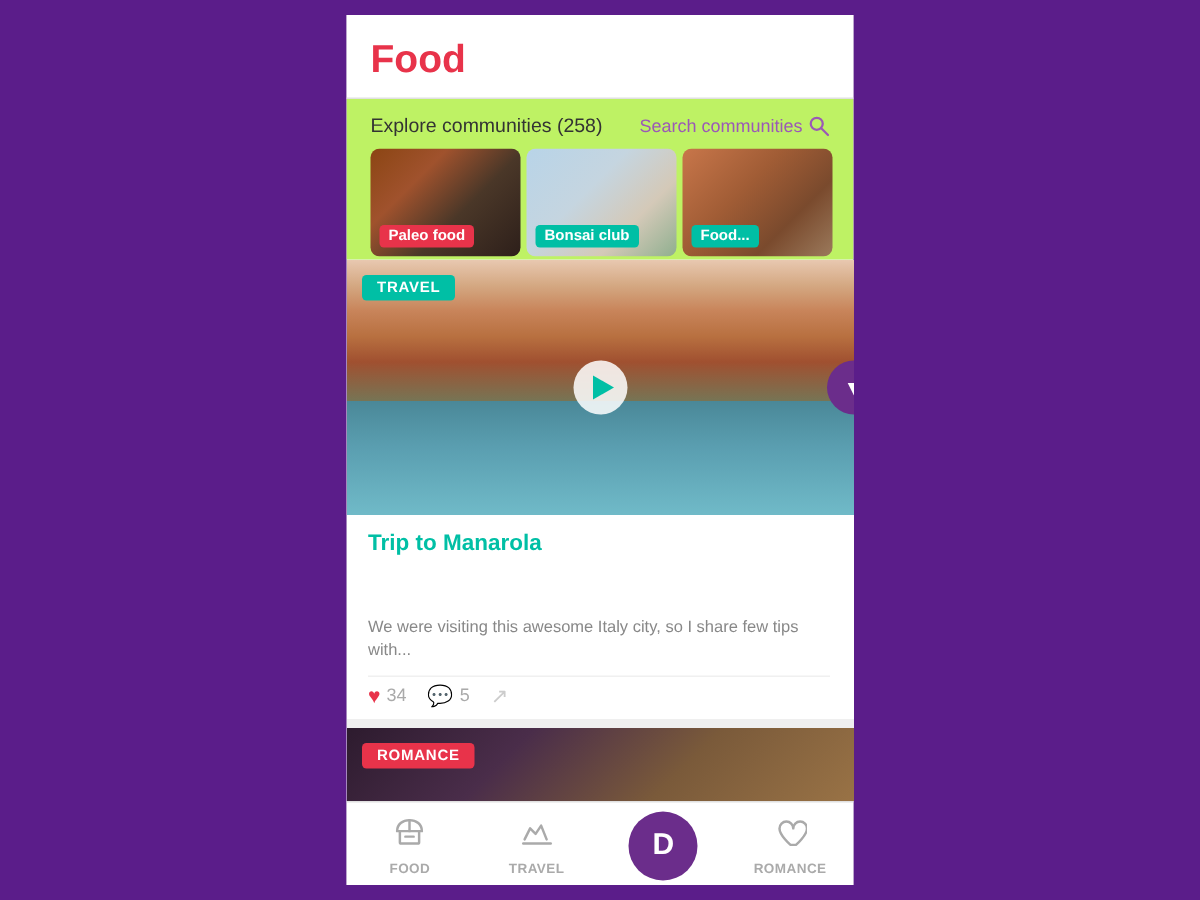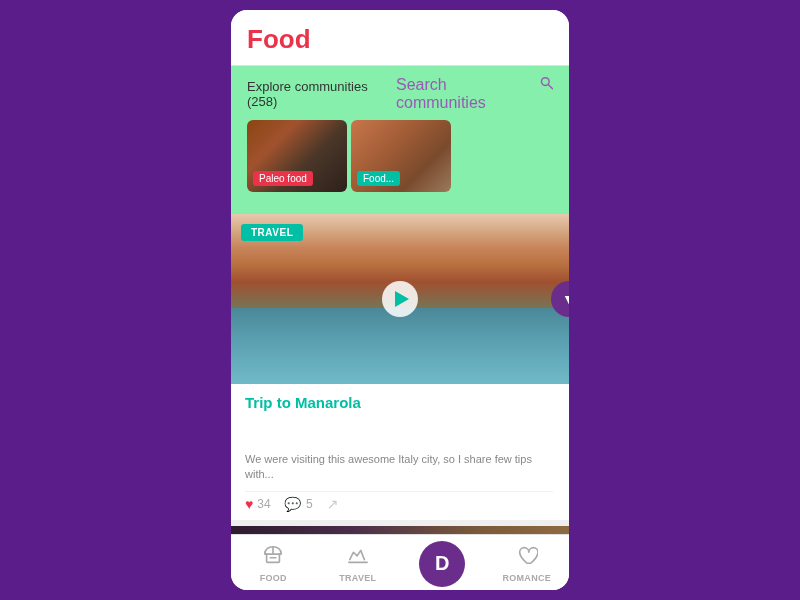--- a/index.html
+++ b/index.html
@@ -10,58 +10,58 @@
       display: flex;
       justify-content: center;
       align-items: center;
       font-family: 'Arial', sans-serif;
       overflow: hidden;
     }
     .phone-container {
       width: 338px;
       height: 580px;
       background: #f2f2f2;
-      border-radius: 16px;
+      border-radius: 0;
       overflow: hidden;
       display: flex;
       flex-direction: column;
     }
     
     .header {
       background: #fff;
       padding: 14px 16px 10px 16px;
       border-bottom: 1px solid #e0e0e0;
     }
     .header-title {
       font-size: 26px;
       font-weight: 700;
       color: #e8334a;
     }
     
     .explore-section {
-      background: #86efac;
-      padding: 0 0 22px 0;
+      background: #bef264;
+      padding: 0 0 2px 0;
     }
     .explore-header {
       display: flex;
       align-items: center;
       justify-content: space-between;
       padding: 10px 16px 8px 16px;
     }
     .explore-title {
       font-size: 13px;
       color: #333;
       font-weight: 500;
     }
     .search-communities {
       display: flex;
       align-items: flex-start;
       gap: 4px;
       color: #9b59b6;
-      font-size: 16px;
+      font-size: 12px;
       cursor: pointer;
     }
     .communities-row {
       display: flex;
       gap: 4px;
       padding: 0 16px;
       overflow: hidden;
     }
     .community-card {
       width: 100px;
@@ -69,21 +69,21 @@
       border-radius: 6px;
       overflow: hidden;
       position: relative;
       flex-shrink: 0;
     }
     .community-card-label {
       position: absolute;
       bottom: 6px;
       left: 6px;
       font-size: 10px;
-      font-weight: 400;
+      font-weight: 700;
       color: #fff;
       padding: 2px 6px;
       border-radius: 3px;
     }
     .label-red { background: #e8334a; }
     .label-teal { background: #00bfa5; }
     
     .img-paleo {
       background: linear-gradient(135deg, #8B4513 0%, #A0522D 30%, #4a3728 60%, #2d1f1a 100%);
     }
@@ -301,20 +301,23 @@
         <span>Search communities</span>
         <svg width="14" height="14" viewBox="0 0 14 14" fill="none">
           <circle cx="5.5" cy="5.5" r="4" stroke="#9b59b6" stroke-width="1.5"></circle>
           <line x1="8.5" y1="8.5" x2="13" y2="13" stroke="#9b59b6" stroke-width="1.5" stroke-linecap="round"></line>
         </svg>
       </div>
     </div>
     <div class="communities-row">
       <div class="community-card img-paleo">
         <span class="community-card-label label-red">Paleo food</span>
+      </div>
+      <div class="community-card img-bonsai">
+        <span class="community-card-label label-teal">Bonsai club</span>
       </div>
       <div class="community-card img-france">
         <span class="community-card-label label-teal">Food...</span>
       </div>
     </div>
   </div>
 
   <div class="feed">
 
     <div class="post-card">

